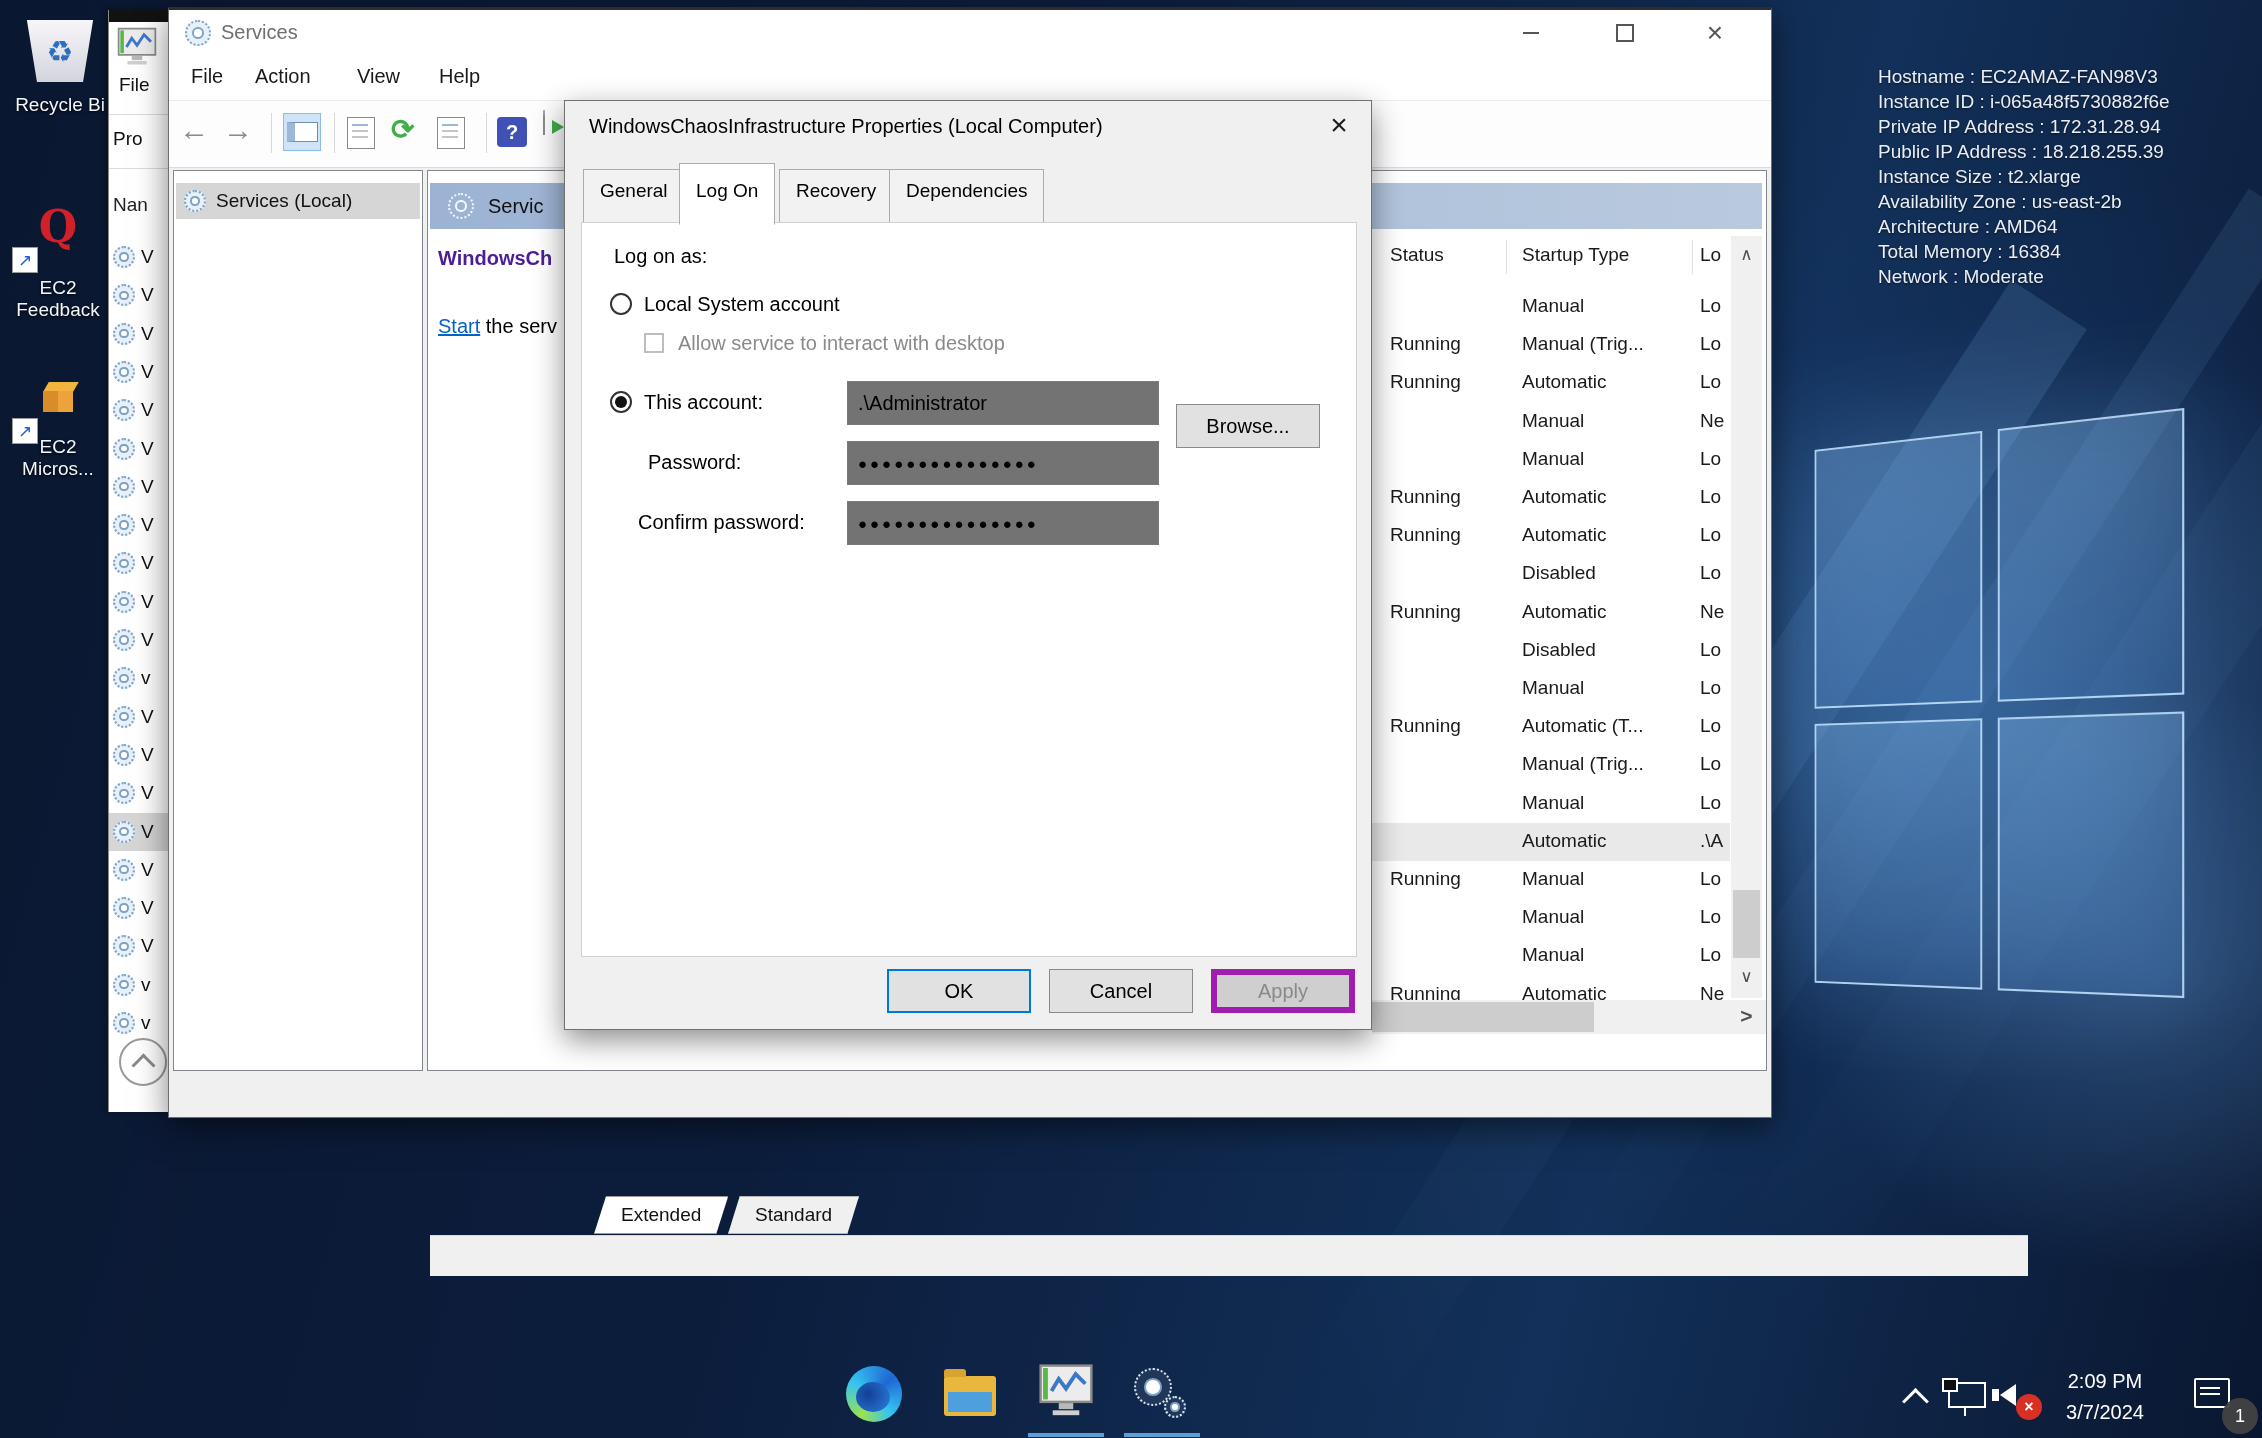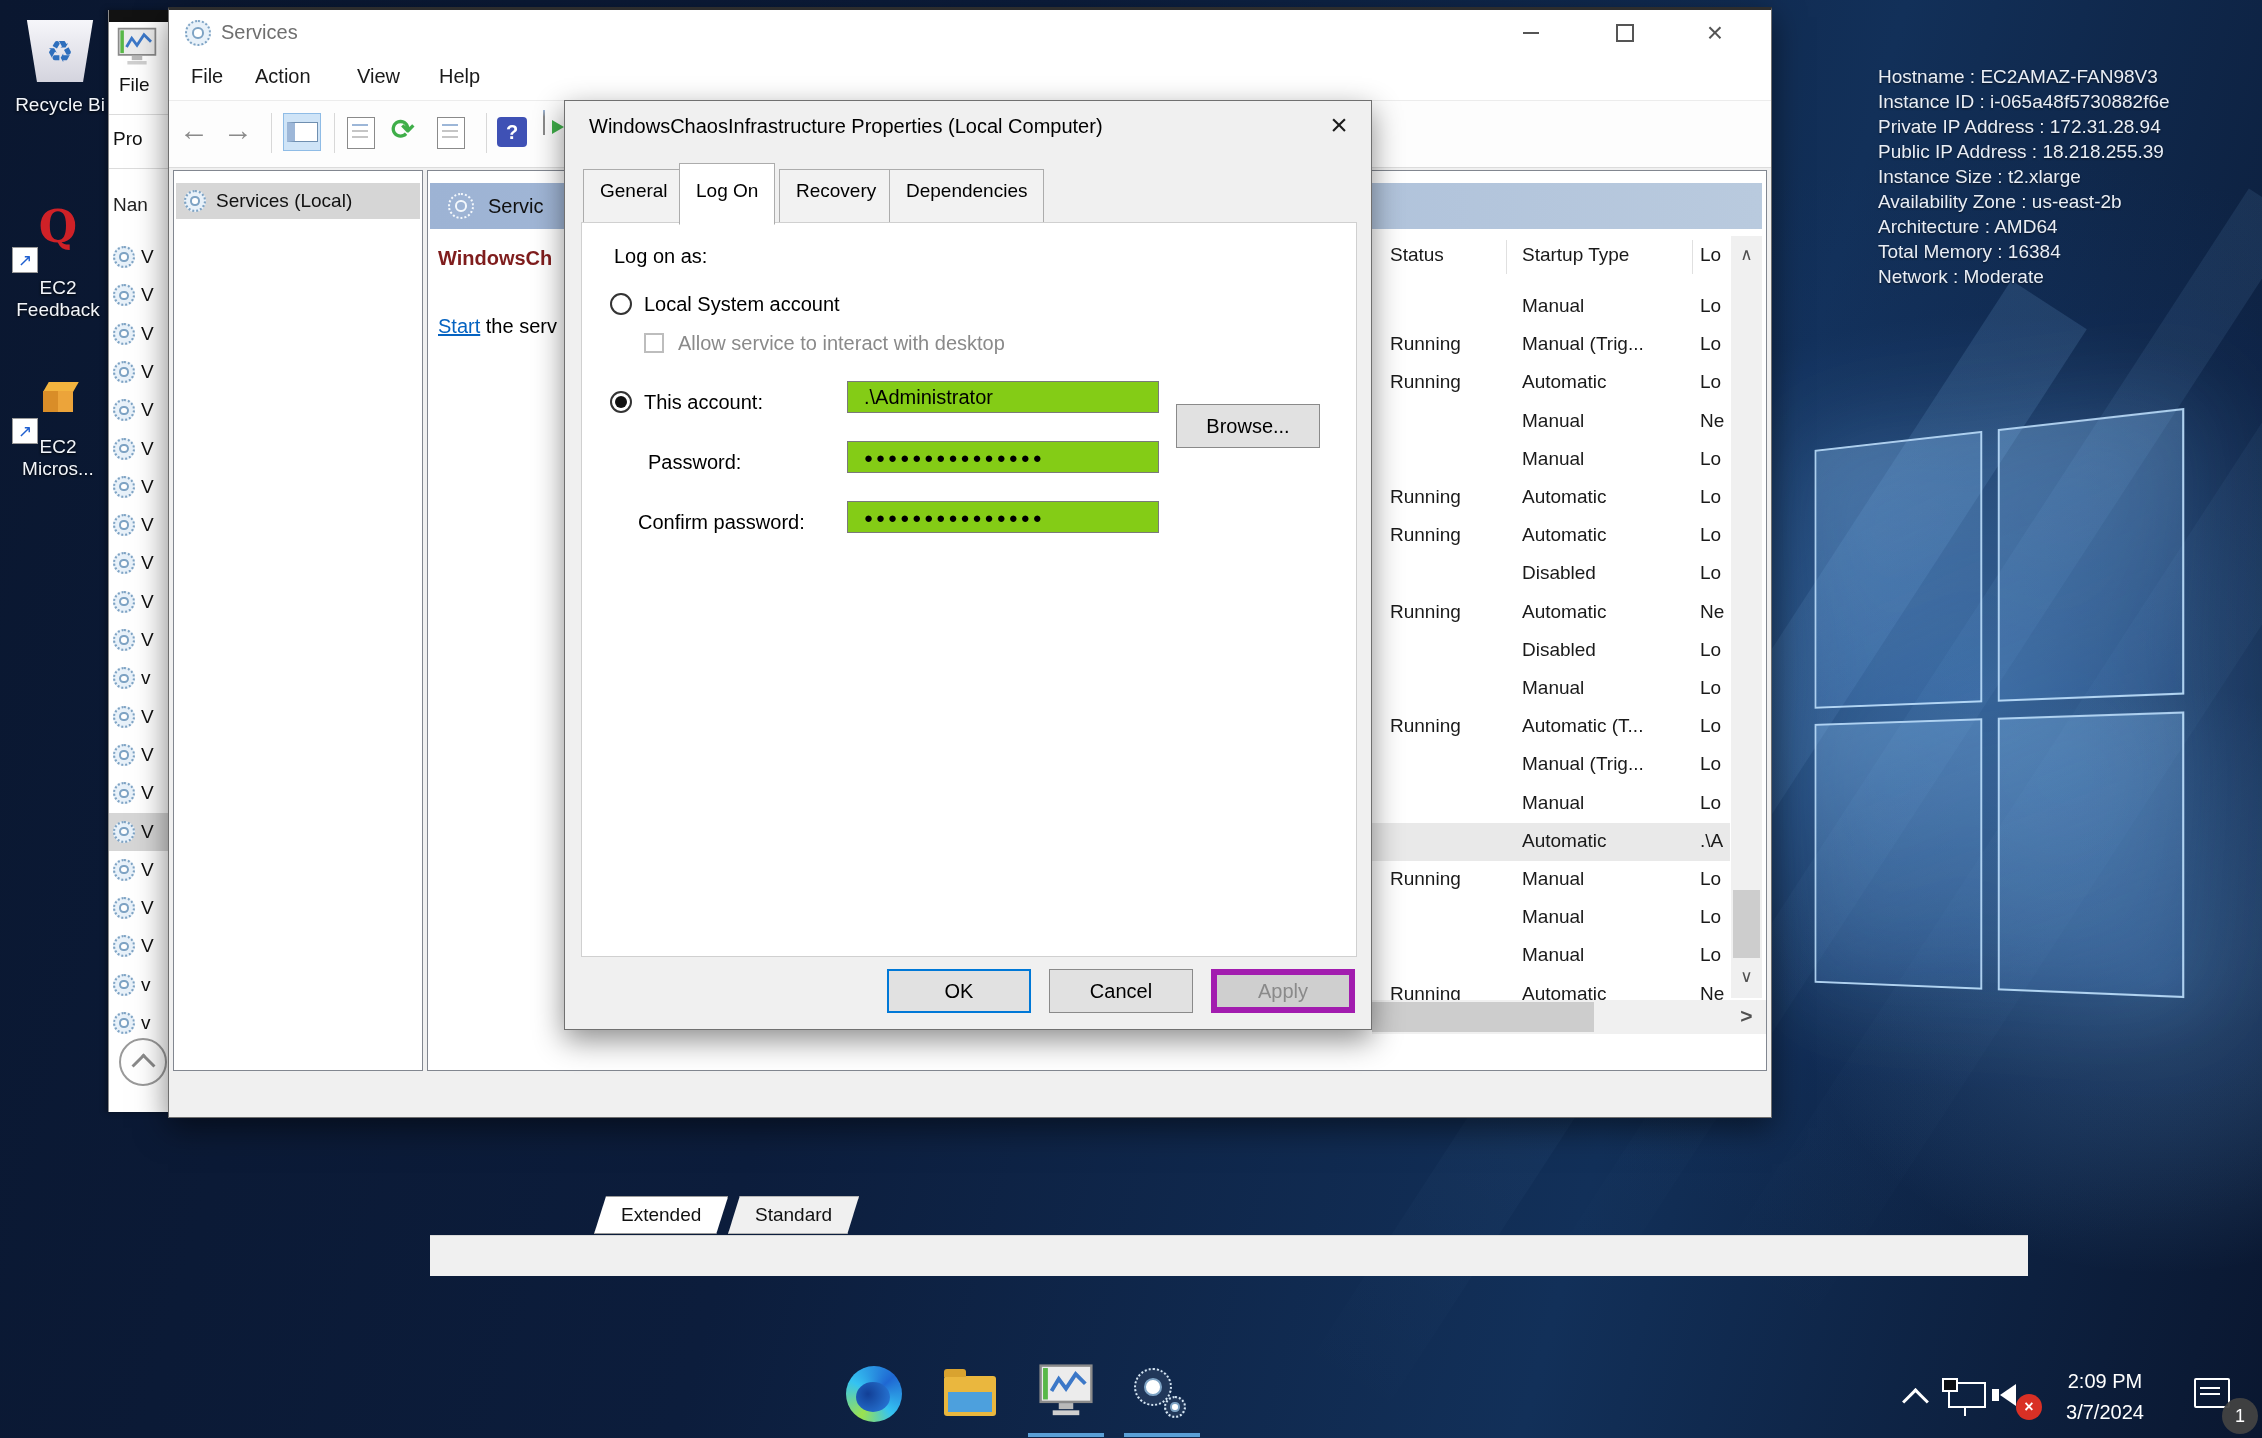--- a/index.html
+++ b/index.html
@@ -65,21 +65,21 @@
     background-image:linear-gradient(#9db7d8 2px,transparent 2px),linear-gradient(#c5c5c5 2px,transparent 2px),linear-gradient(#c5c5c5 2px,transparent 2px);
     background-size:16px 2px;background-repeat:no-repeat;background-position:4px 6px,4px 12px,4px 18px;}
   .helpbtn{width:30px;height:30px;background:#3f51b5;color:#fff;font-weight:bold;font-size:20px;border-radius:4px;
     display:flex;align-items:center;justify-content:center;}
   .playwin{width:30px;height:26px;background:#fff;border:1px solid #8a8a8a;border-top:7px solid #9db7d8;position:relative;}
   .playwin::after{content:"";position:absolute;left:8px;top:3px;border-left:12px solid #3fae49;border-top:7px solid transparent;border-bottom:7px solid transparent;}
   #treepanel{position:absolute;left:4px;top:160px;width:250px;height:901px;background:#fff;border:1px solid #828790;box-sizing:border-box;}
   #treesel{position:absolute;left:2px;top:12px;width:244px;height:36px;background:#d6d6d6;display:flex;align-items:center;gap:10px;padding-left:8px;box-sizing:border-box;font-size:19px;color:#111;}
   #rightpane{position:absolute;left:258px;top:160px;width:1340px;height:901px;background:#fff;border:1px solid #828790;box-sizing:border-box;}
   #band{position:absolute;left:2px;top:12px;width:1332px;height:46px;background:linear-gradient(90deg,#9db3d4,#b9cade);display:flex;align-items:center;gap:14px;padding-left:18px;box-sizing:border-box;font-size:20px;color:#101010;}
-  #extname{position:absolute;left:10px;top:76px;font-size:20px;font-weight:bold;color:#7f1d1d;white-space:nowrap;}
+  #extname{position:absolute;left:10px;top:76px;font-size:20px;font-weight:bold;color:#4c1d95;white-space:nowrap;}
   #extstart{position:absolute;left:10px;top:144px;font-size:20px;color:#000;white-space:nowrap;}
   #extstart a{color:#0563c1;text-decoration:underline;}
   
   #list{position:absolute;left:1372px;top:236px;width:394px;height:800px;background:#fff;font-size:19px;color:#1a1a1a;}
   #list .hdr{position:absolute;top:0;height:42px;}
   #list .hsep{position:absolute;top:4px;width:1px;height:34px;background:#e0e0e0;}
   .lrow{position:absolute;left:0;width:358px;height:38px;}
   .lrow.sel{background:#e9e9e9;}
   .lrow span{position:absolute;top:7px;white-space:nowrap;overflow:hidden;}
   .lrow .c0{left:18px;width:112px;}
@@ -102,22 +102,22 @@
     box-shadow:0 10px 28px rgba(0,0,0,.45);box-sizing:border-box;font-size:20px;color:#000;}
   #dlgtitle{position:absolute;left:24px;top:14px;font-size:20px;}
   #dlgclose{position:absolute;left:752px;top:4px;width:44px;height:40px;display:flex;align-items:center;justify-content:center;font-size:30px;font-weight:300;color:#1a1a1a;}
   .dtab{position:absolute;top:68px;height:54px;padding:0 16px;display:flex;align-items:flex-start;padding-top:10px;
     background:#f2f2f2;border:1px solid #acacac;box-sizing:border-box;font-size:19px;}
   .dtab.active{top:62px;height:62px;background:#fff;border-bottom:1px solid #fff;z-index:3;padding-top:16px;}
   #page{position:absolute;left:16px;top:121px;width:776px;height:735px;background:#fff;border:1px solid #d0d0d0;box-sizing:border-box;z-index:2;}
   .radio{position:absolute;width:22px;height:22px;border:2px solid #333;border-radius:50%;background:#fff;box-sizing:border-box;}
   .radio.on::after{content:"";position:absolute;inset:3px;border-radius:50%;background:#111;}
   .chk{position:absolute;width:20px;height:20px;border:2px solid #bdbdbd;background:#fff;box-sizing:border-box;}
-  .field{position:absolute;width:312px;height:32px;background:#84cc16;border:1px solid #7a7a7a;box-sizing:border-box;
-    display:flex;align-items:center;padding-left:16px;font-size:20px;}
+  .field{position:absolute;width:312px;height:44px;background:#737373;border:1px solid #7a7a7a;box-sizing:border-box;
+    display:flex;align-items:center;padding-left:10px;font-size:20px;}
   .mask{font-size:15px;letter-spacing:3px;}
   .dbtn{position:absolute;width:144px;height:44px;display:flex;align-items:center;justify-content:center;
     background:#e1e1e1;border:1px solid #8a8a8a;box-sizing:border-box;font-size:20px;}
   .dbtn.default{border:2px solid #0078d7;}
   .dbtn.disabled{background:#cfcfcf;border:6px solid #a21caf;color:#8a8a8a;}
   .plabel{position:absolute;font-size:20px;color:#000;white-space:nowrap;}
   .plabel.gray{color:#8a8a8a;}
   
   #taskbar{position:absolute;left:0;top:1356px;width:2262px;height:82px;background:#0b0e13;}
   #startlogo{position:absolute;left:38px;top:24px;width:33px;height:33px;display:grid;grid-template-columns:15px 15px;grid-template-rows:15px 15px;gap:3px;}

